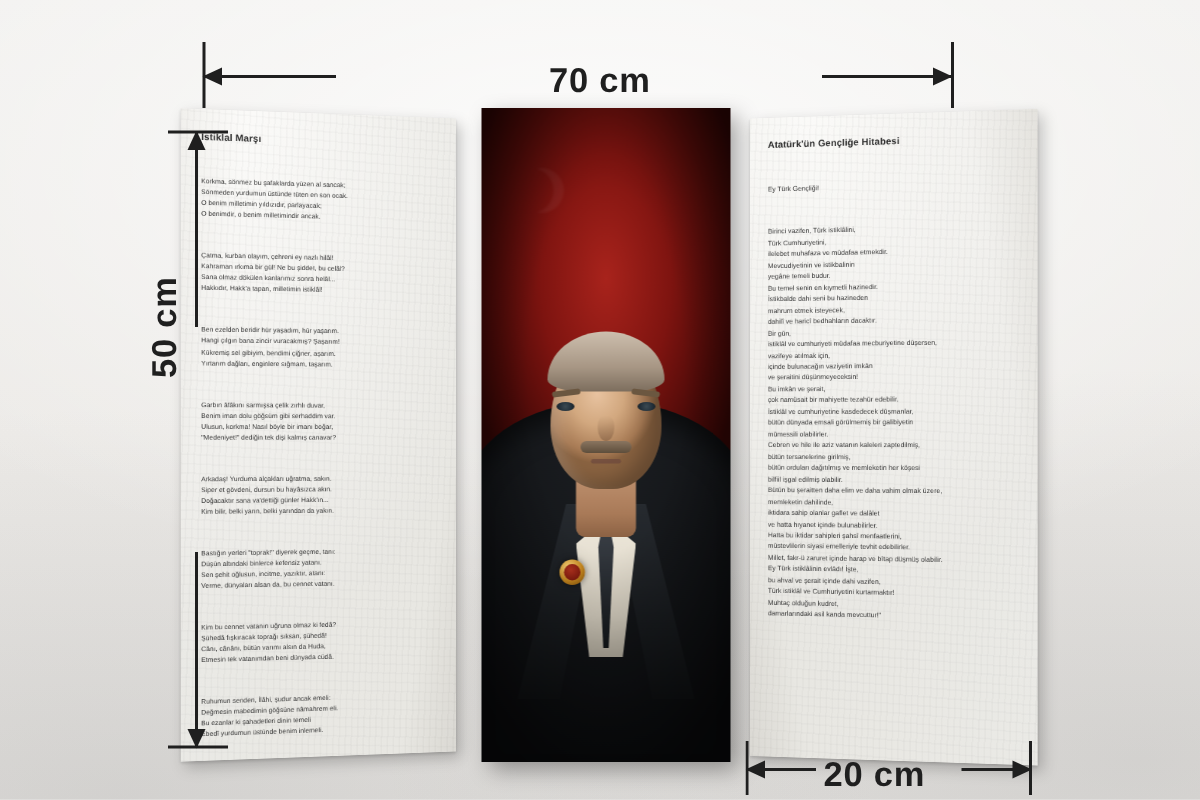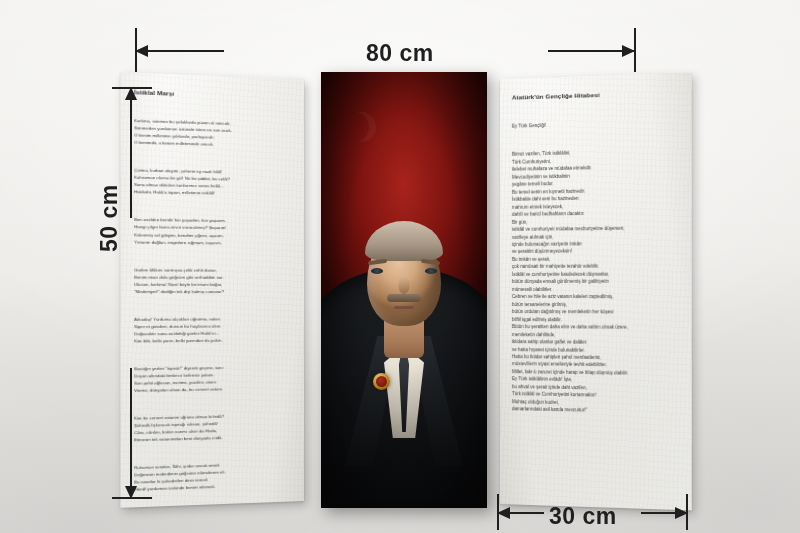--- a/index.html
+++ b/index.html
@@ -367,27 +367,27 @@
 Muhtaç olduğun kudret,
 damarlarındaki asil kanda mevcuttur!"</div>
       </div>
     </div>
   </div>
 
   <div class="tick" id="tick-top-left"></div>
   <div class="tick" id="tick-top-right"></div>
   <div class="arrow-h left-head" id="arrow-top-left"></div>
   <div class="arrow-h right-head" id="arrow-top-right"></div>
-  <div class="dim-label" id="label-70">80 cm</div>
+  <div class="dim-label" id="label-70">70 cm</div>
 
   <div class="tick" id="tick-left-top"></div>
   <div class="tick" id="tick-left-bottom"></div>
   <div class="arrow-v top-head" id="arrow-left-top"></div>
   <div class="arrow-v bottom-head" id="arrow-left-bottom"></div>
   <div class="dim-label" id="label-50">50 cm</div>
 
   <div class="tick" id="tick-br-left"></div>
   <div class="tick" id="tick-br-right"></div>
   <div class="arrow-h left-head" id="arrow-br-left"></div>
   <div class="arrow-h right-head" id="arrow-br-right"></div>
-  <div class="dim-label" id="label-20">30 cm</div>
+  <div class="dim-label" id="label-20">20 cm</div>
 
 </div>
 
 </body></html>

